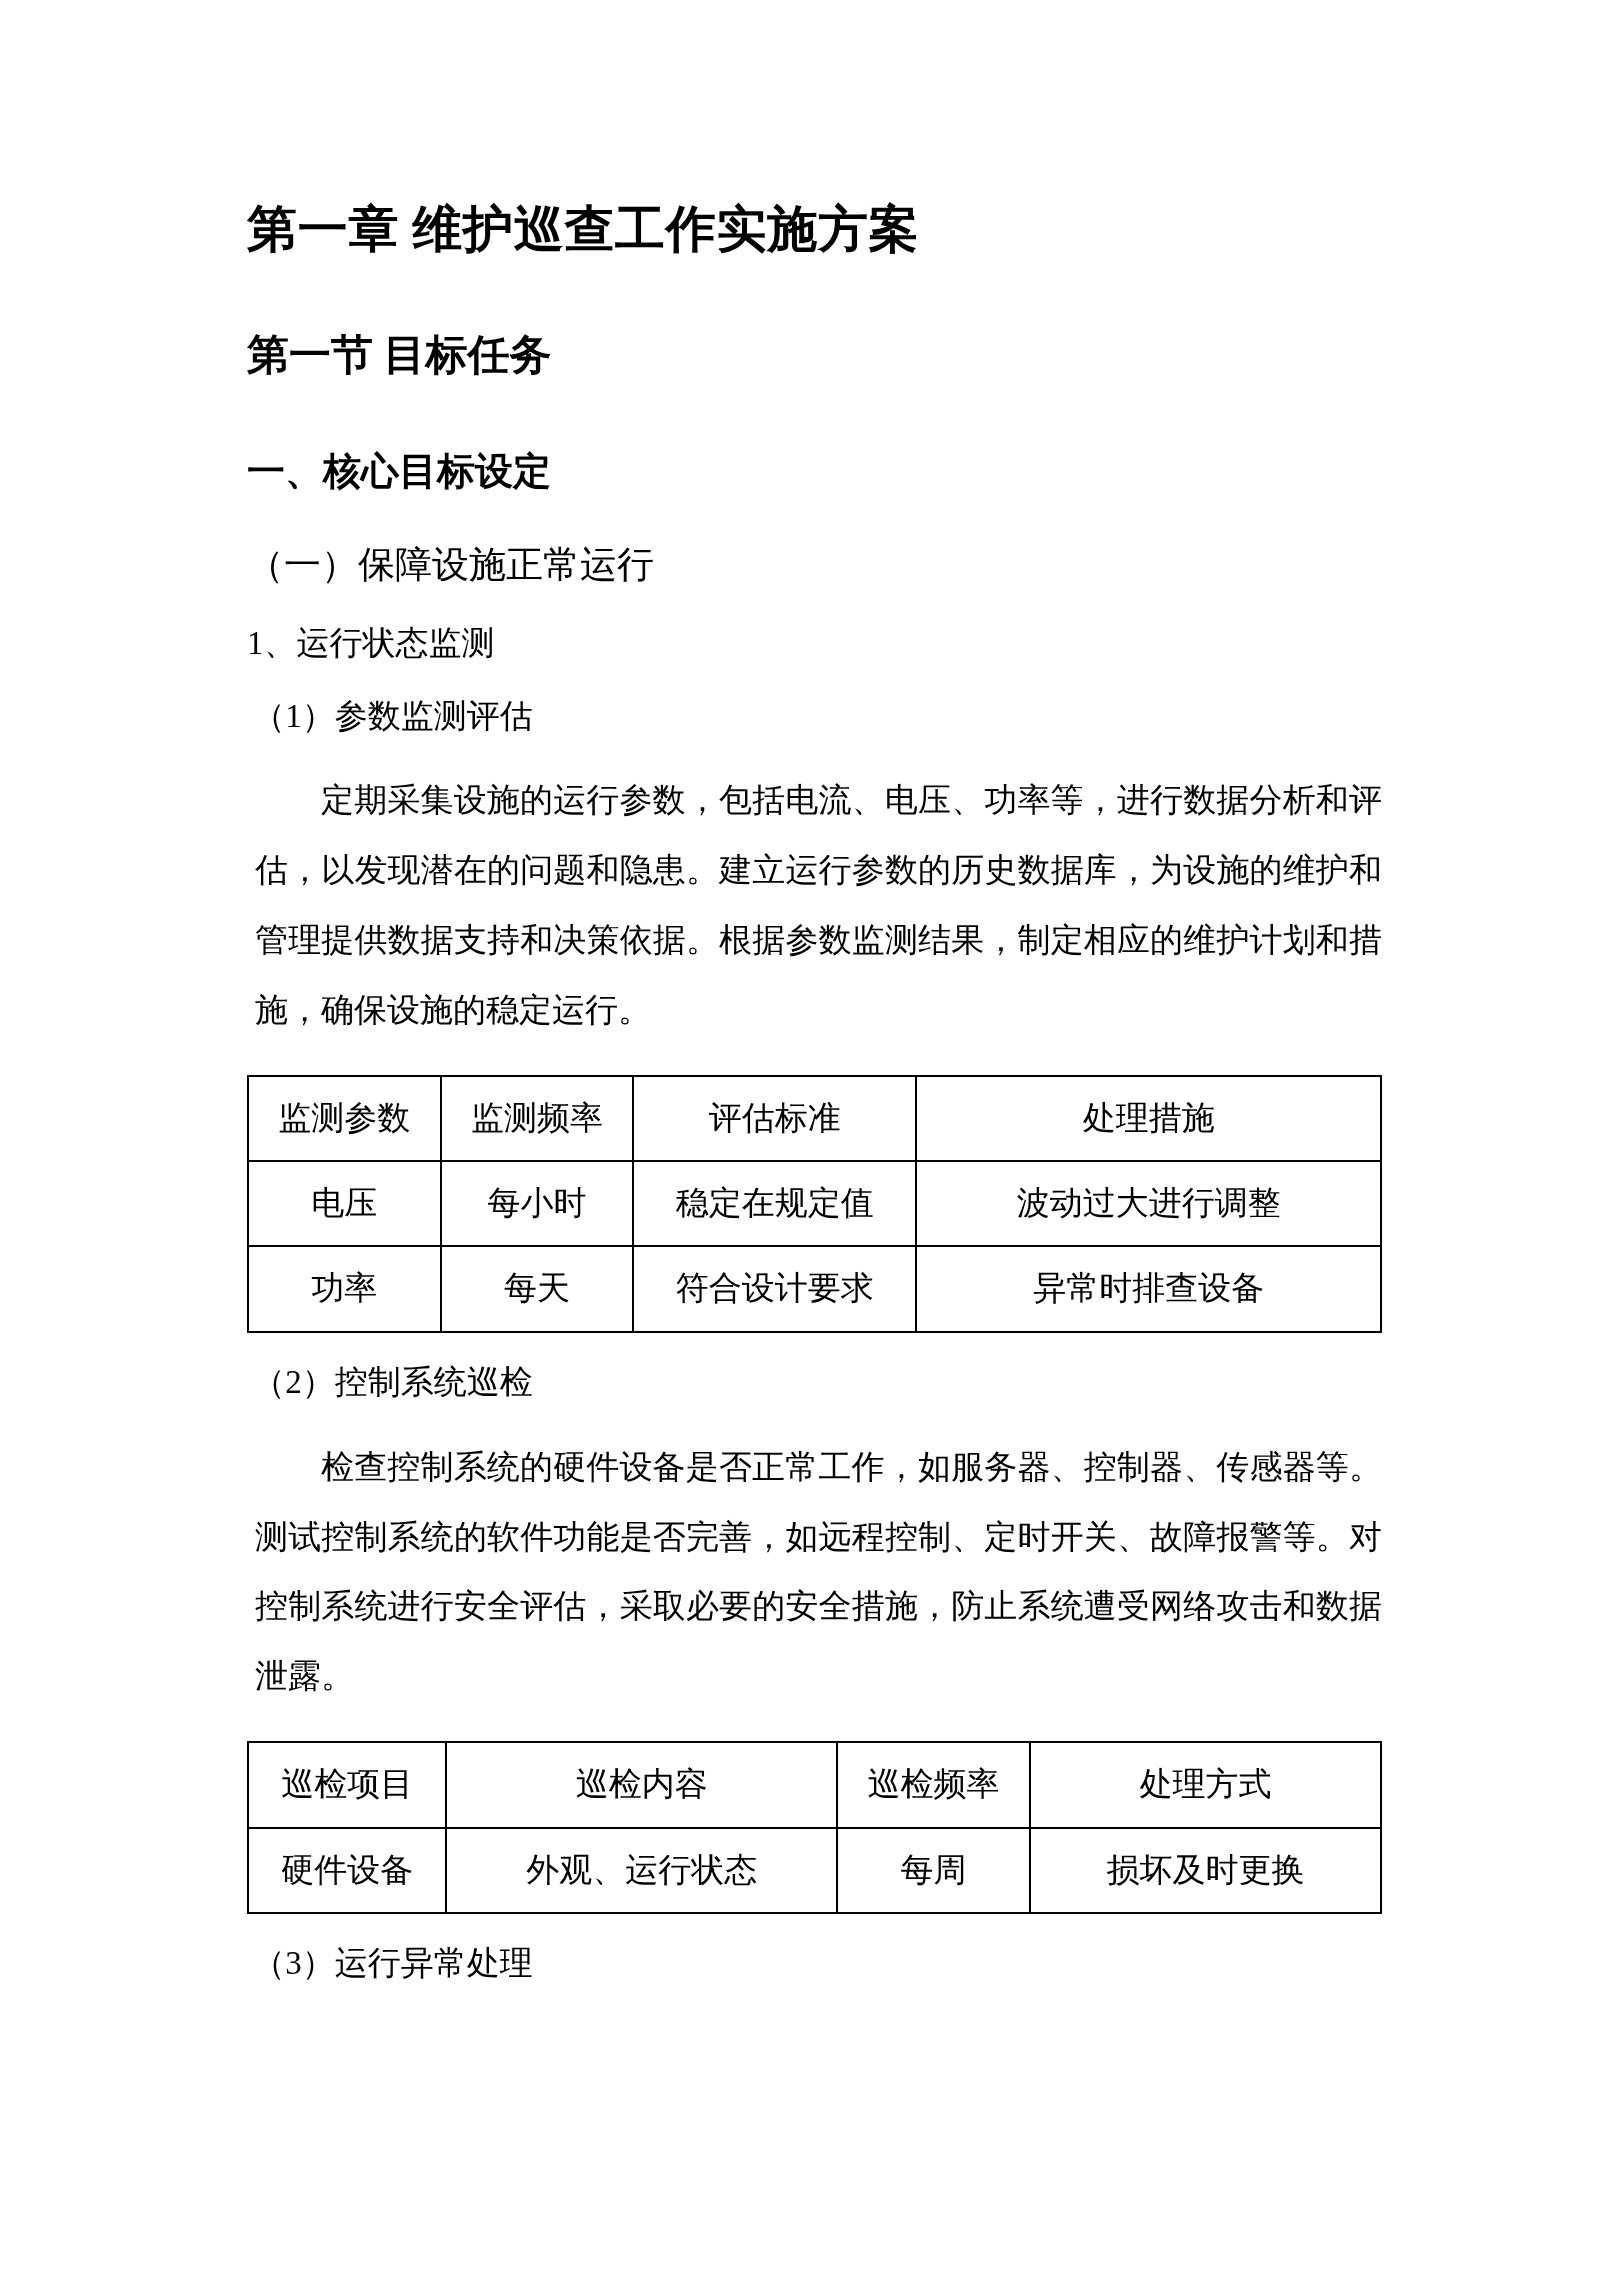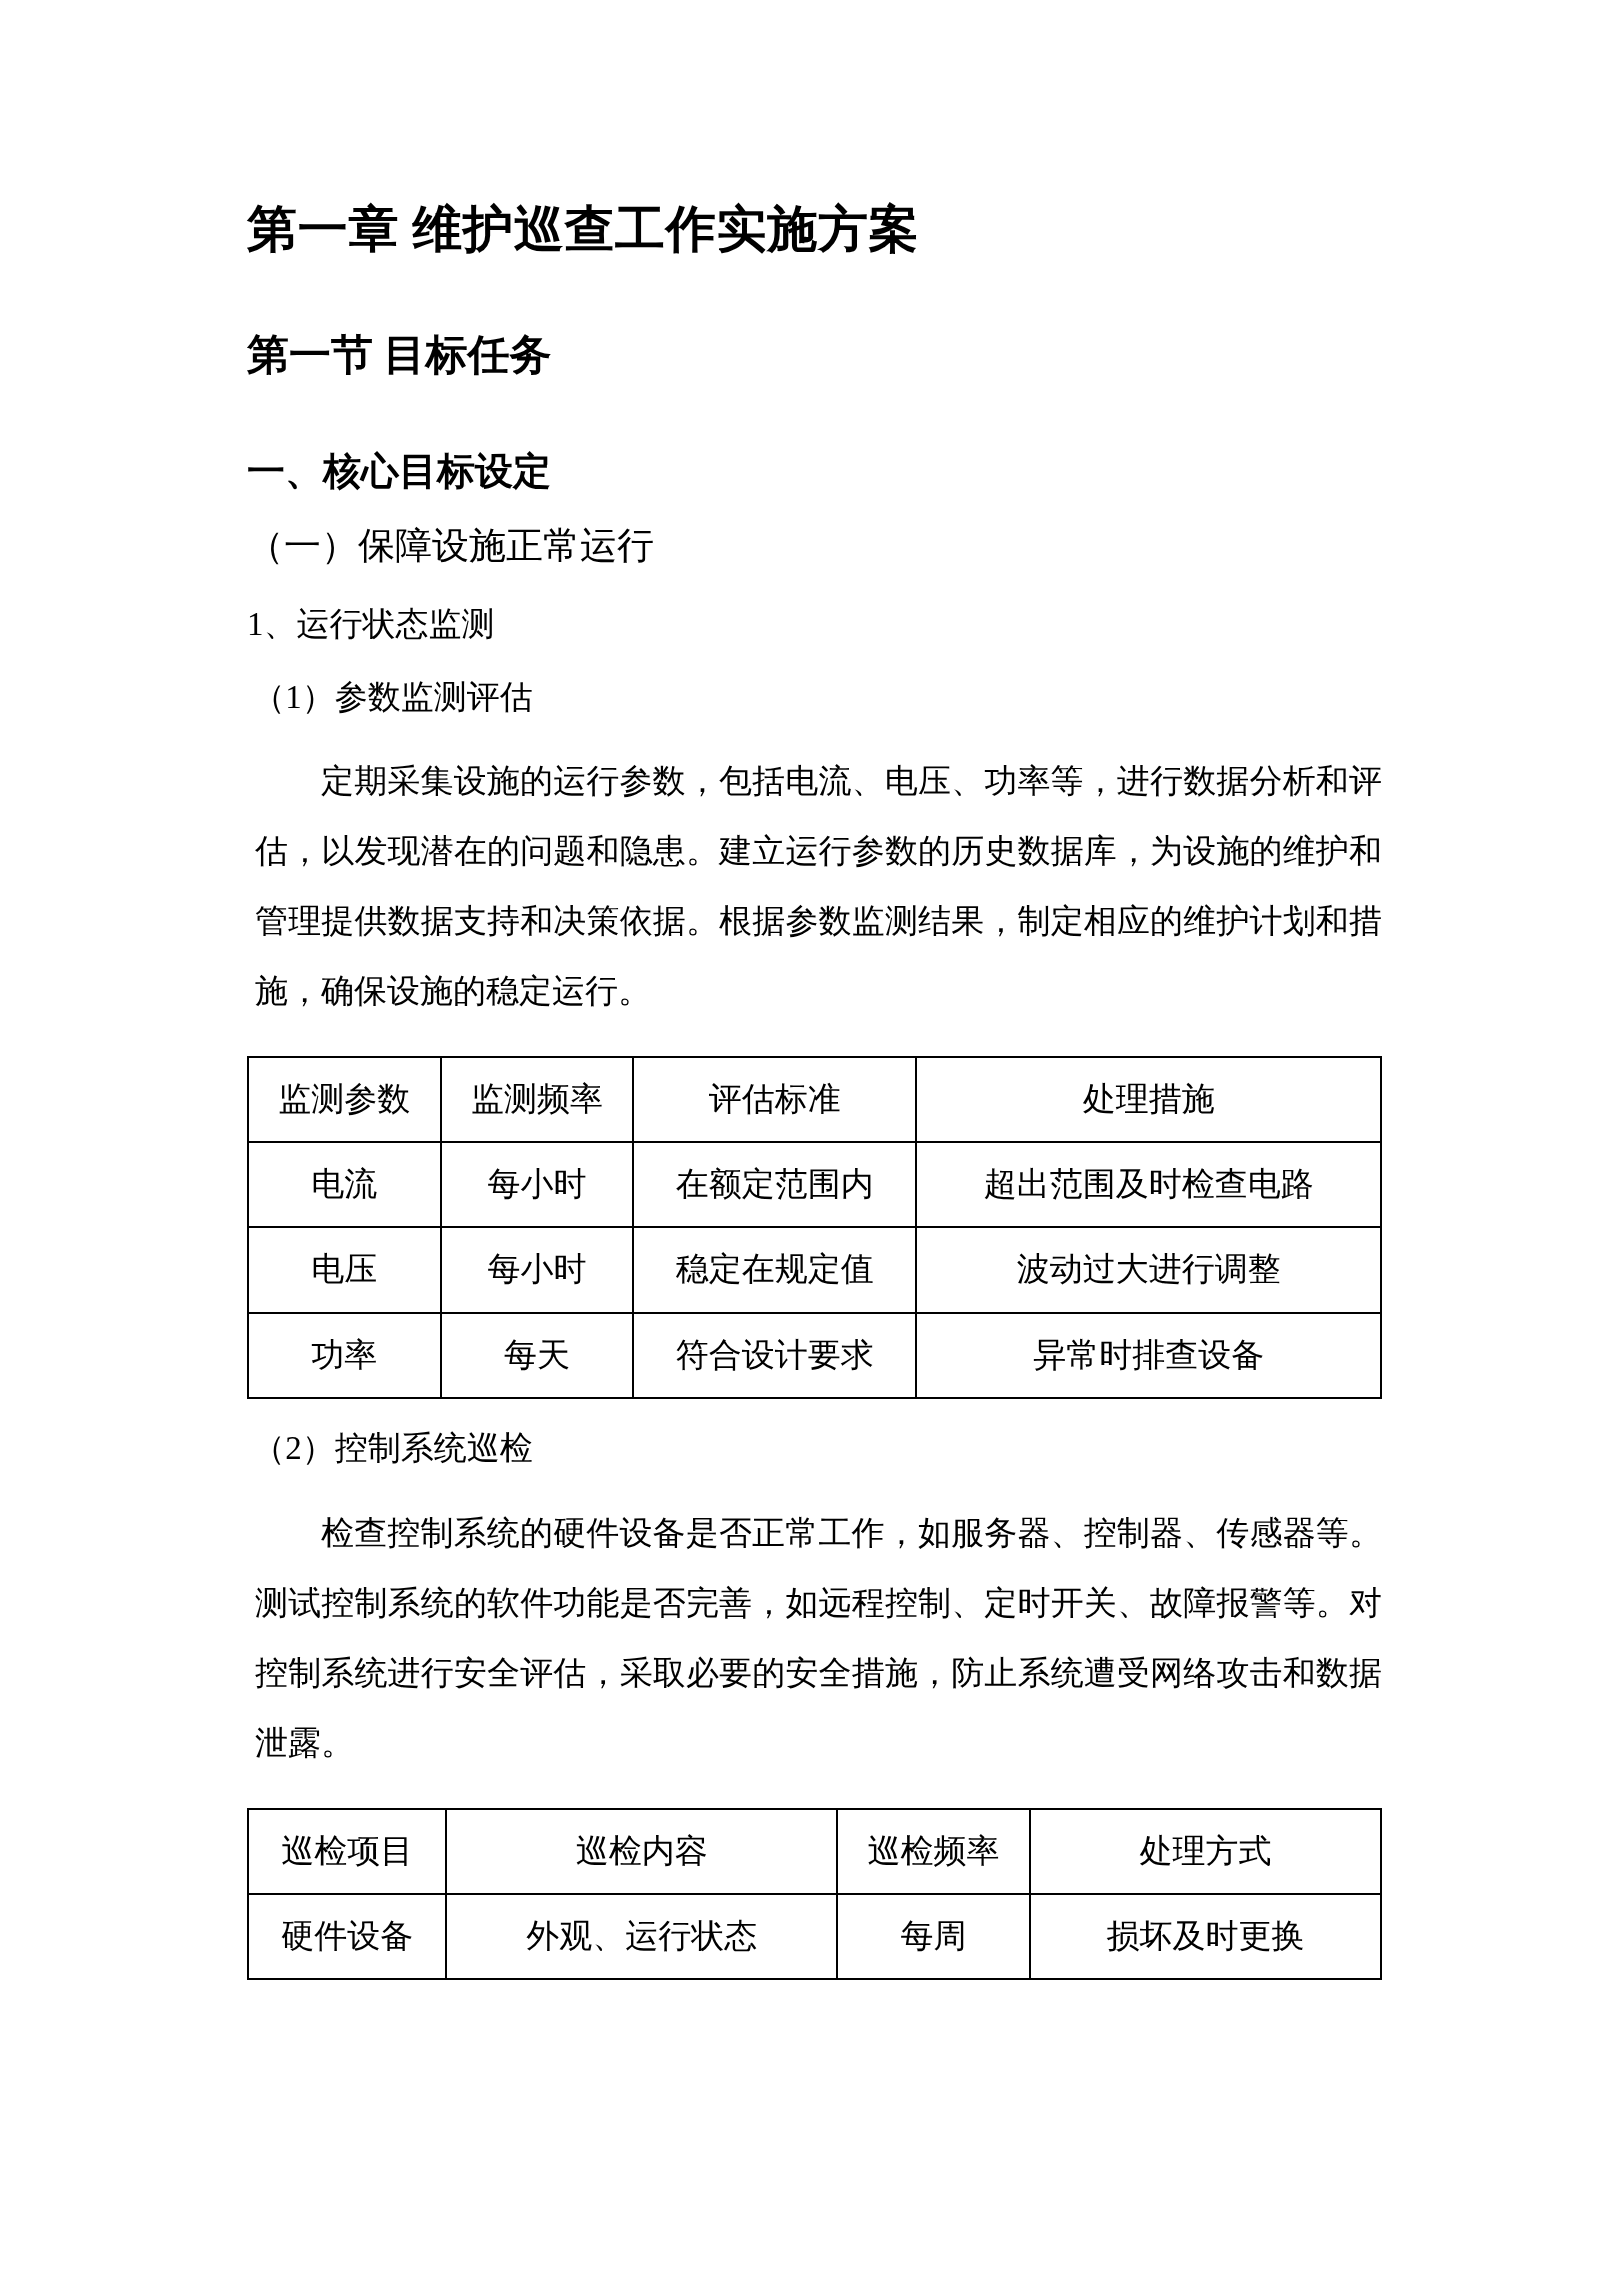--- a/index.html
+++ b/index.html
@@ -23,21 +23,21 @@
     letter-spacing: 0.7px;
   }
   .section-title {
     font-size: 42px;
     font-weight: bold;
     margin-bottom: 63px;
   }
   .heading-one {
     font-size: 38px;
     font-weight: bold;
-    margin-bottom: 24px;
+    margin-bottom: 43px;
   }
   .sub-heading-1 {
     font-size: 37px;
     font-weight: normal;
     margin-bottom: 31px;
   }
   .sub-heading-2 {
     font-size: 33px;
     font-weight: normal;
     margin-bottom: 27.5px;
@@ -99,26 +99,20 @@
       <col style="width:41%">
     </colgroup>
     <tbody>
       <tr>
         <th>监测参数</th>
         <th>监测频率</th>
         <th>评估标准</th>
         <th>处理措施</th>
       </tr>
       <tr>
-        <td>电流</td>
-        <td>每小时</td>
-        <td>在额定范围内</td>
-        <td>超出范围及时检查电路</td>
-      </tr>
-      <tr>
         <td>电压</td>
         <td>每小时</td>
         <td>稳定在规定值</td>
         <td>波动过大进行调整</td>
       </tr>
       <tr>
         <td>功率</td>
         <td>每天</td>
         <td>符合设计要求</td>
         <td>异常时排查设备</td>

